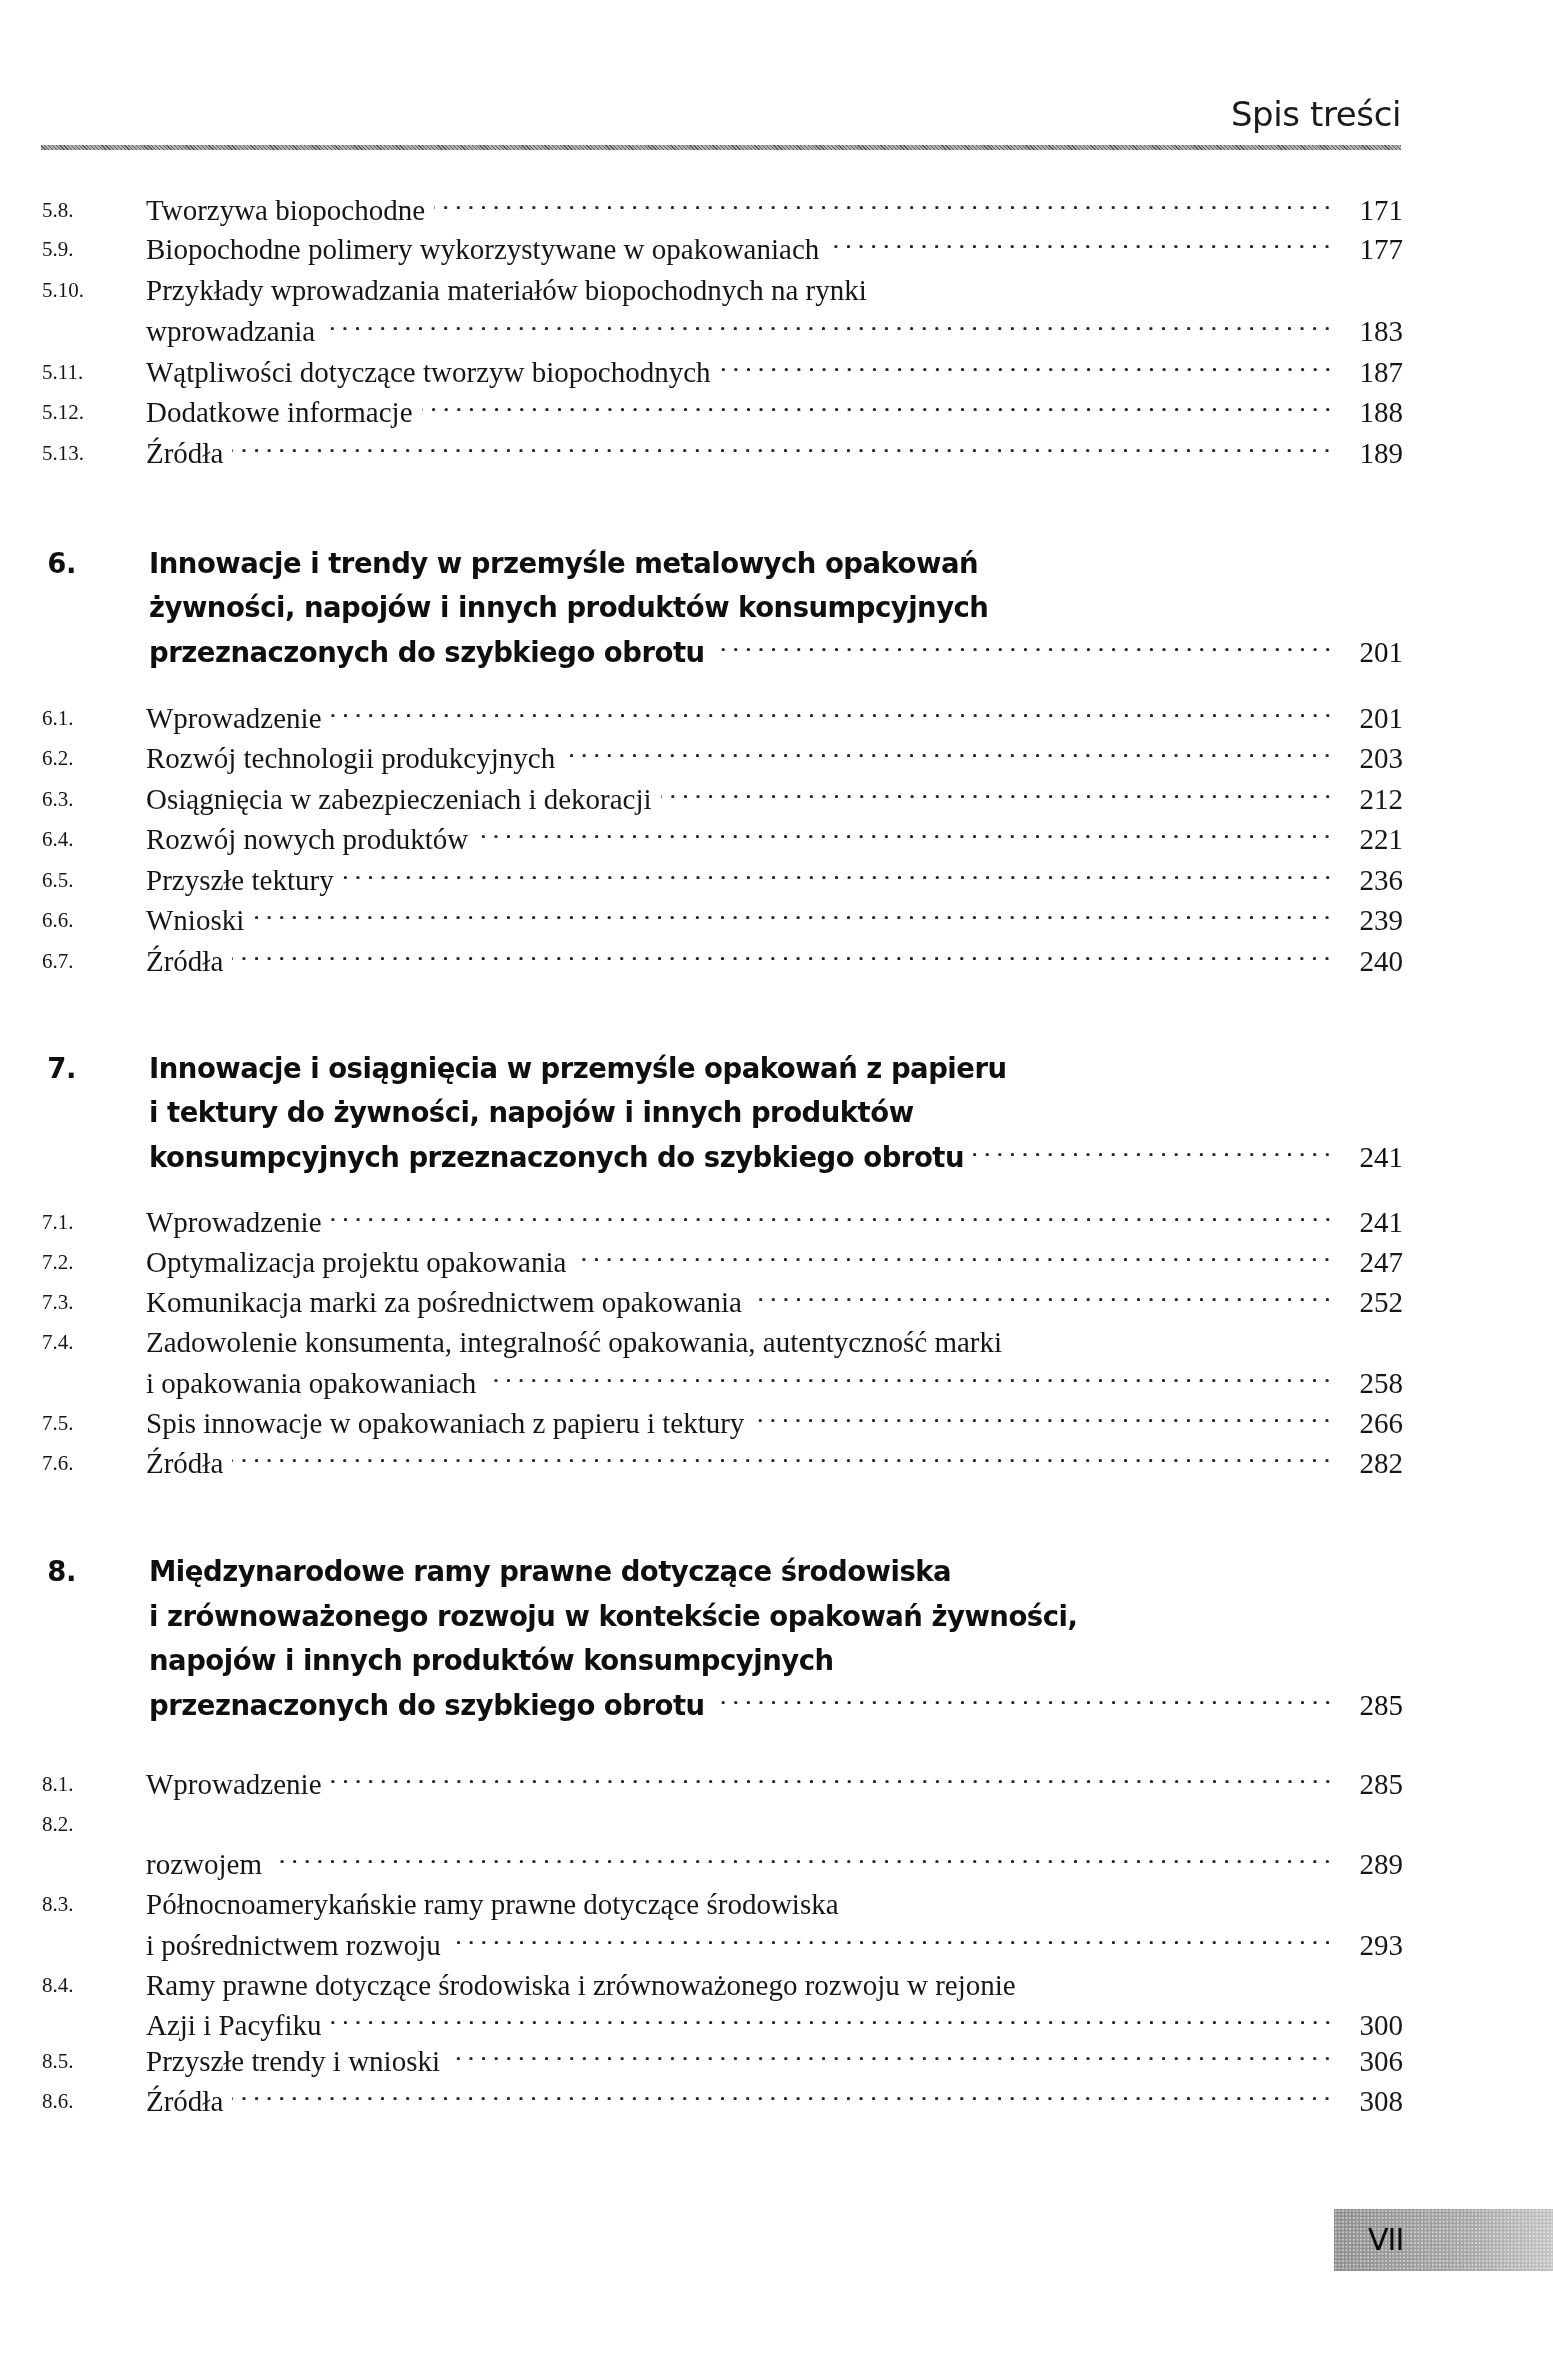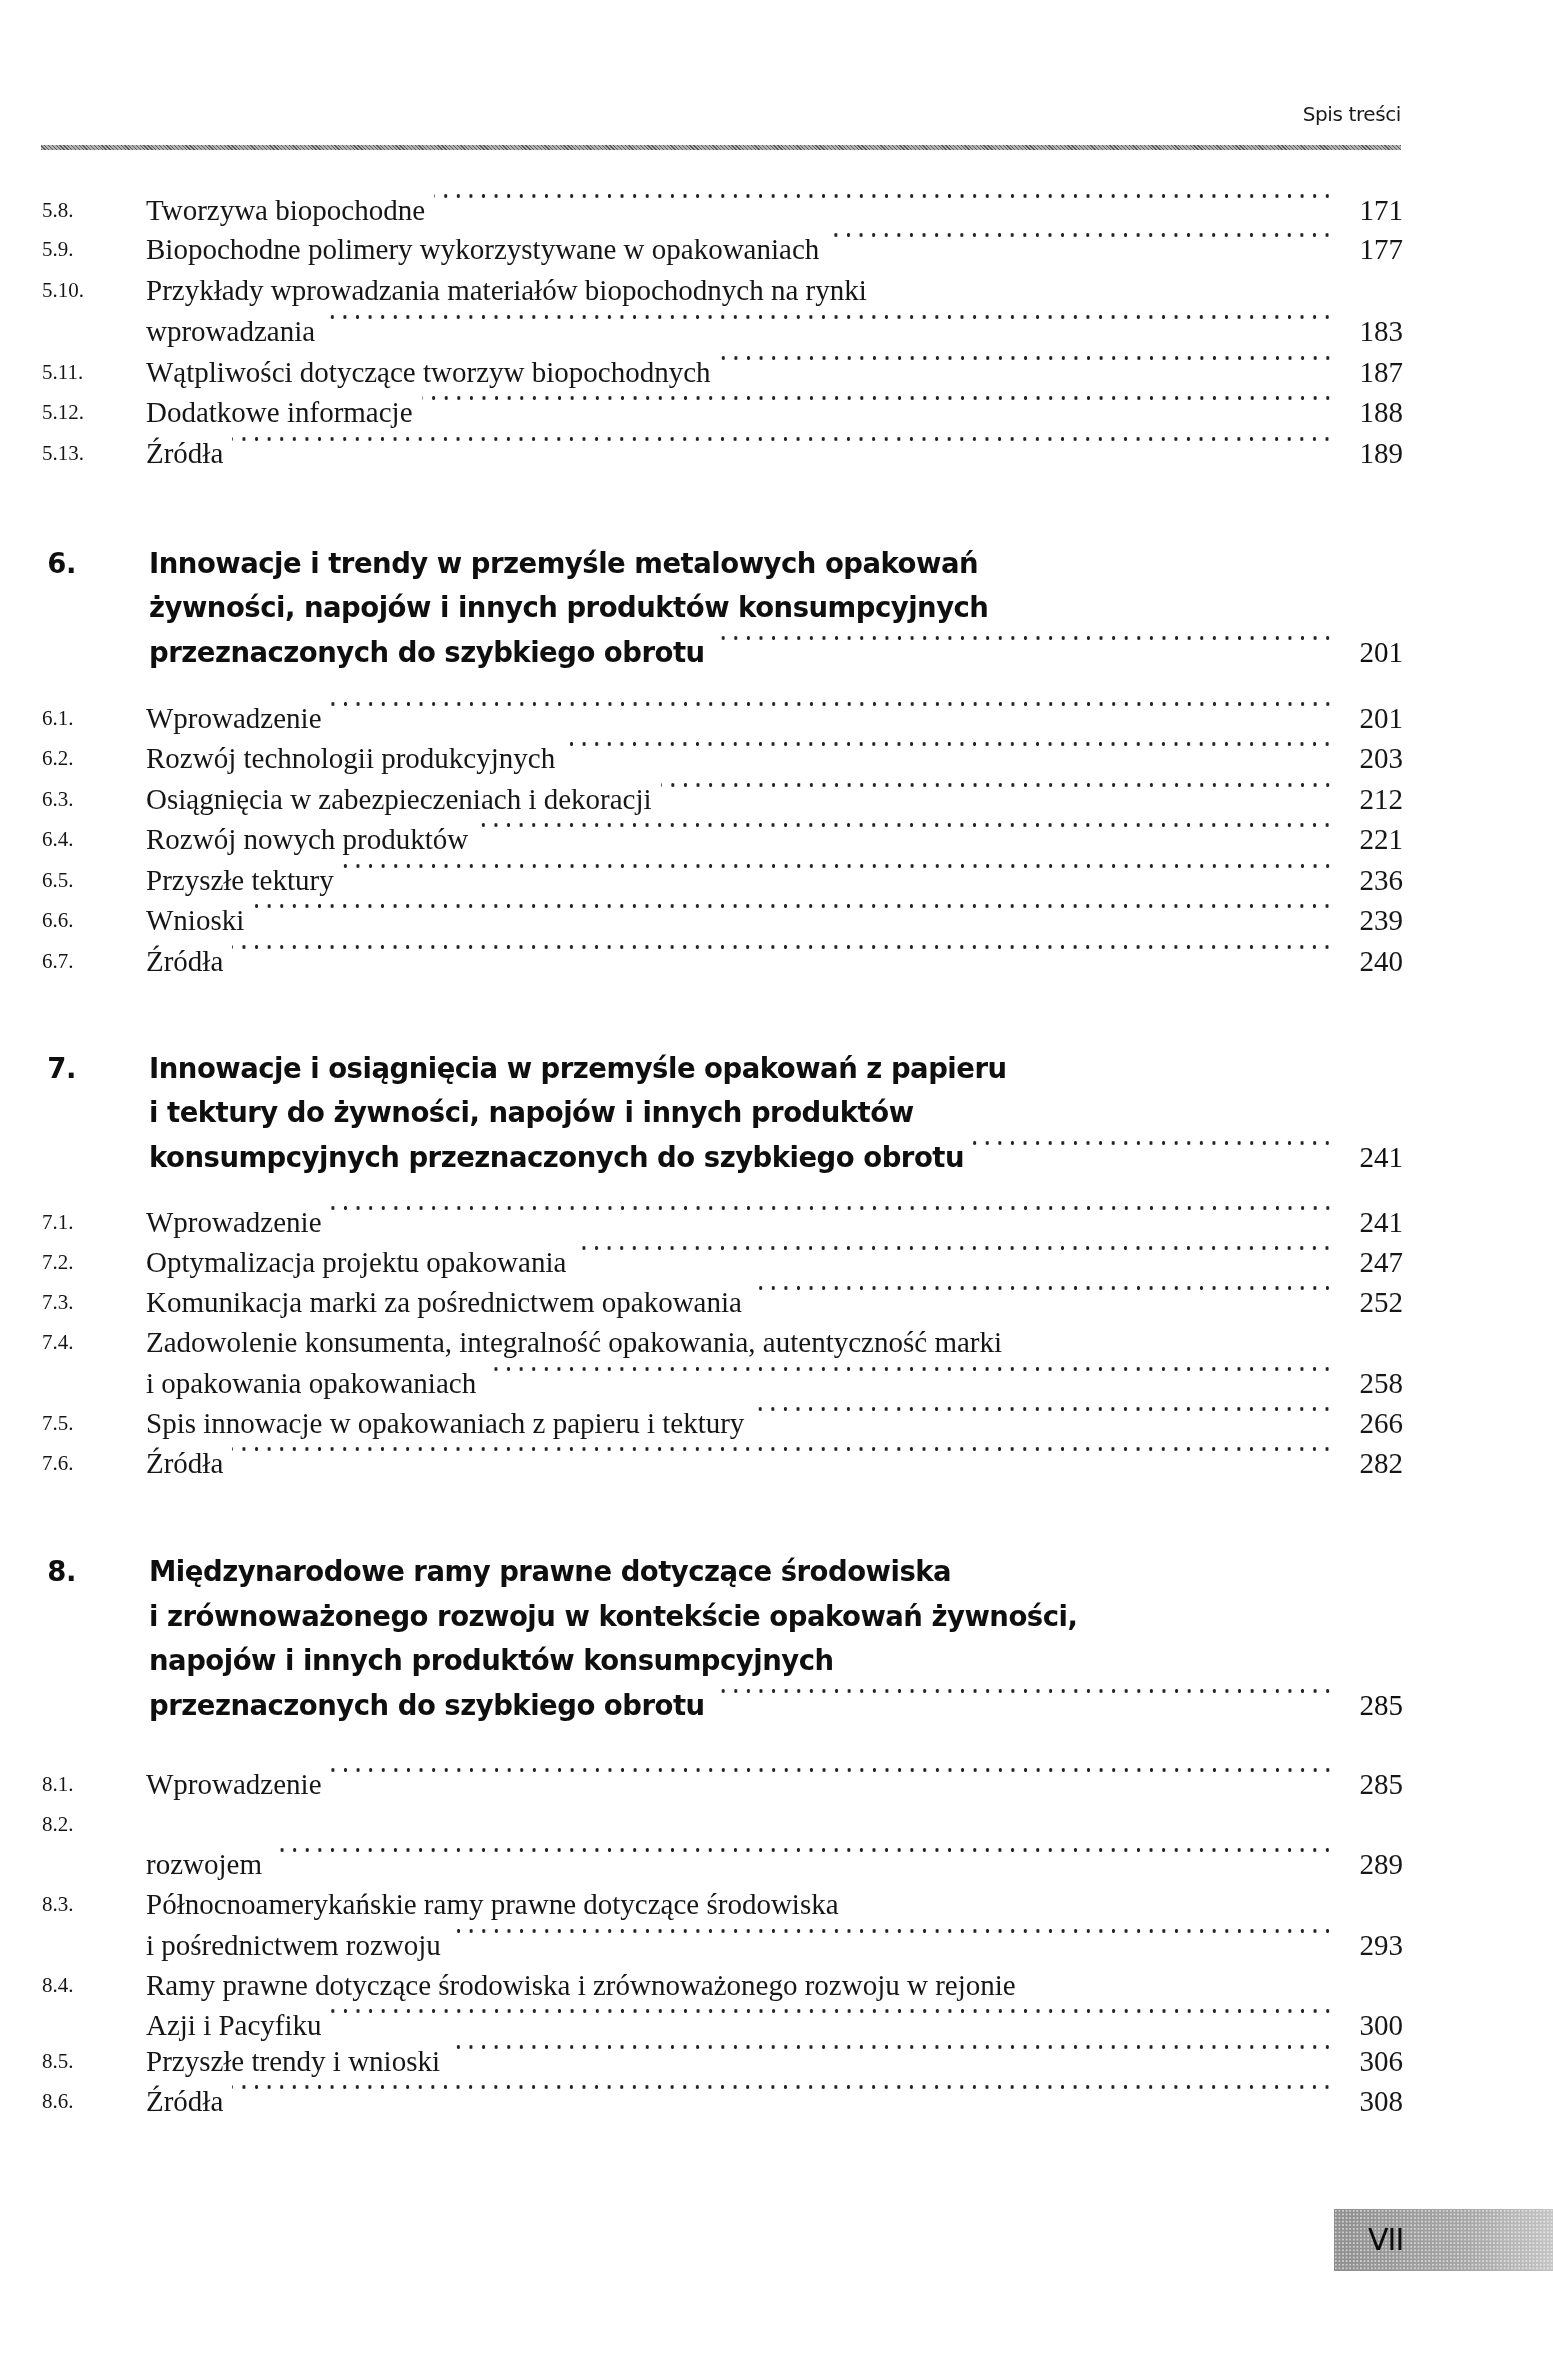--- a/index.html
+++ b/index.html
@@ -1,42 +1,42 @@
 <!DOCTYPE html>
 <html style="font-size:14px"><head>
   <meta charset="utf-8">
   <style>
     html, body { margin: 0; padding: 0; background: #ffffff; }
     body { width: 1554px; height: 2377px; position: relative; overflow: hidden; color: #111; }
     .page { position: absolute; left: 0; top: 0; width: 1554px; height: 2377px; background: #fff; }
 
     .running-head {
       position: absolute; right: 153px; top: 96px;
-      font-family: "DejaVu Sans", sans-serif; font-size: 20px; line-height: 36px;
+      font-family: "DejaVu Sans", sans-serif; font-size: 34px; line-height: 36px;
       letter-spacing: -0.4px; color: #1a1a1a; white-space: nowrap;
     }
     .head-rule {
       position: absolute; left: 41px; top: 145px; width: 1360px; height: 5.3px;
       background-color: #8a8a8a;
       background-image:
         repeating-linear-gradient(45deg, rgba(0,0,0,0.35) 0 0.9px, rgba(255,255,255,0.35) 0.9px 2.7px);
     }
 
     .row {
       position: absolute; left: 42px; width: 1361px; height: 39px;
       display: block;
     }
     .num {
       position: absolute; left: 0; bottom: 7px;
       font-family: "Liberation Serif", serif; font-size: 21px; line-height: 32px; color: #161616;
       white-space: nowrap;
     }
     .line {
       position: absolute; left: 104px; right: 0; bottom: 7px;
-      display: flex; align-items: flex-start;
+      display: flex; align-items: center;
       font-family: "Liberation Serif", serif; font-size: 29px; line-height: 32px; color: #161616;
       white-space: nowrap;
     }
     .line .txt { flex: 0 0 auto; }
     .line .leader {
       flex: 1 1 auto; margin: 0 12.4px 5.3px 9px; height: 3.6px;
       background-image: radial-gradient(circle, #222 1.4px, transparent 2px);
       background-size: 12.6px 3.6px; background-repeat: repeat-x; background-position: right center;
     }
     .line .pg { flex: 0 0 auto; min-width: 57px; text-align: right; }

